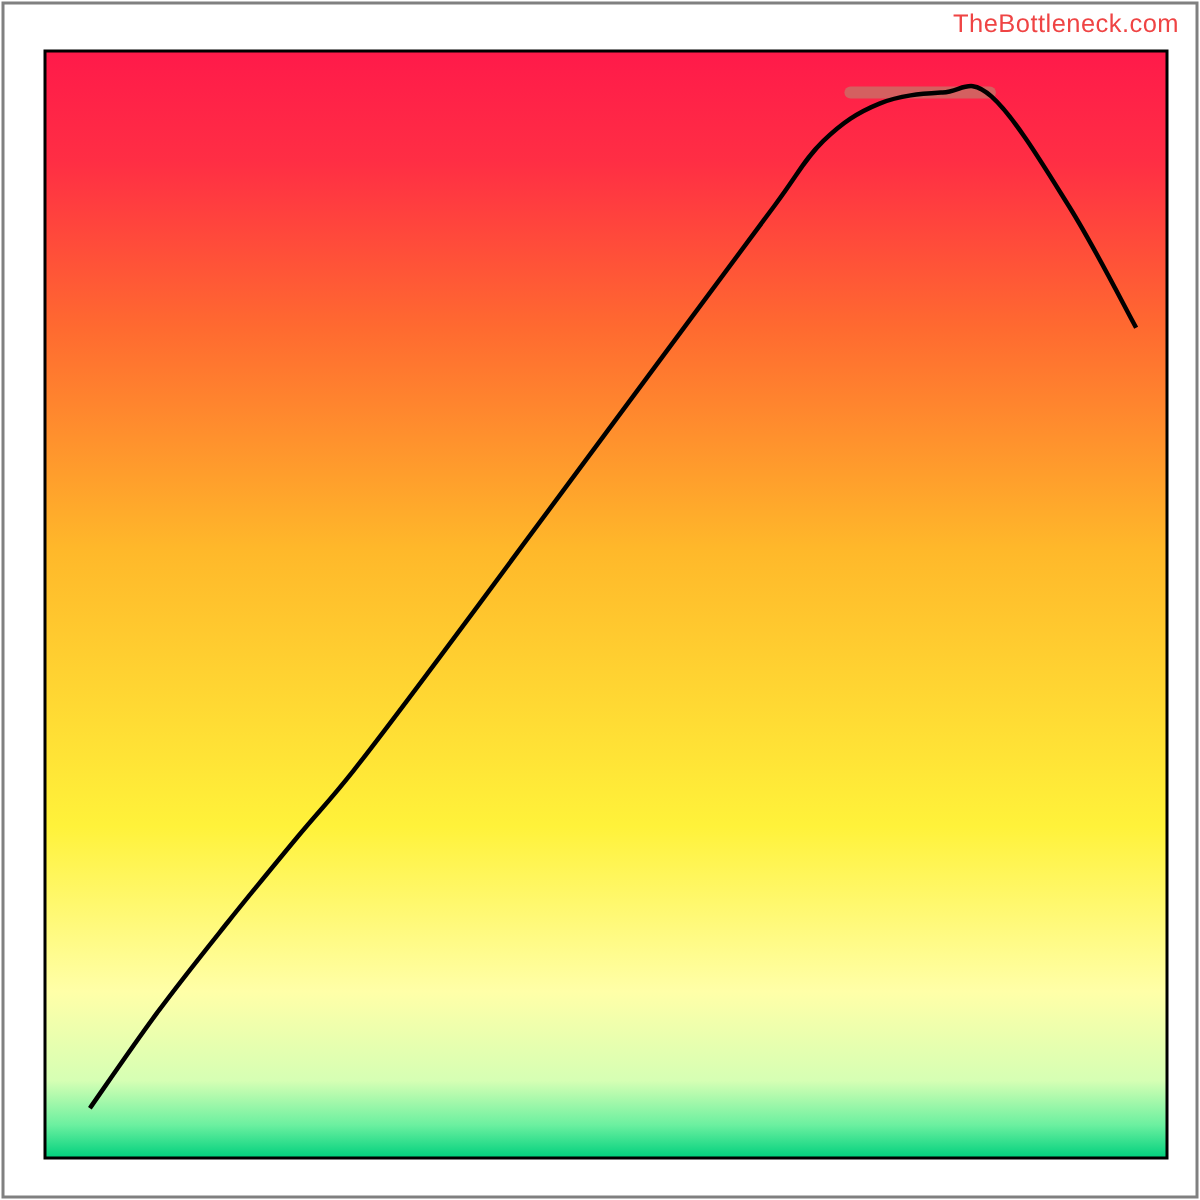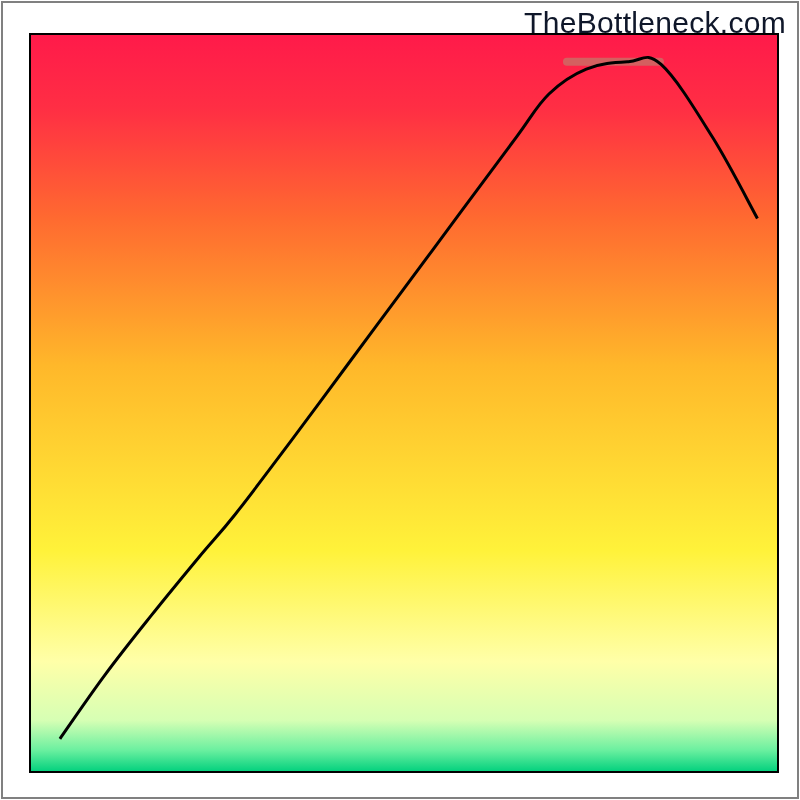--- a/index.html
+++ b/index.html
@@ -13,22 +13,22 @@
   }
   .stage {
     position: relative;
     width: 800px;
     height: 800px;
   }
   .watermark {
     position: absolute;
     top: 6px;
     right: 14px;
-    color: #0f172a;
-    font-size: 30px;
+    color: #ef4444;
+    font-size: 17px;
     font-weight: 400;
     letter-spacing: 0.3px;
     z-index: 5;
   }
   svg {
     position: absolute;
     top: 0;
     left: 0;
     width: 800px;
     height: 800px;

